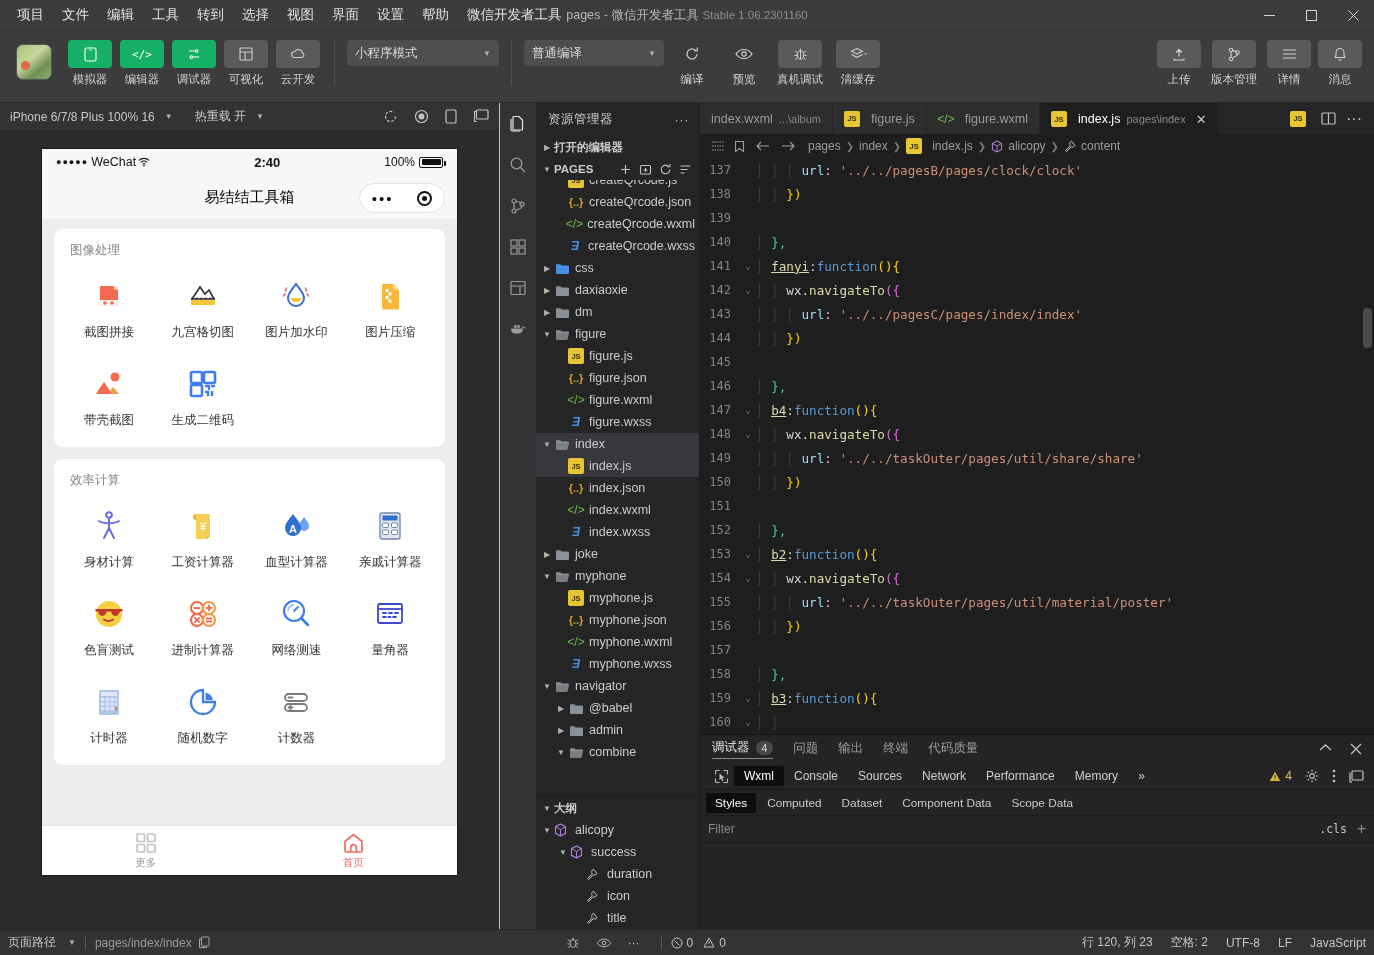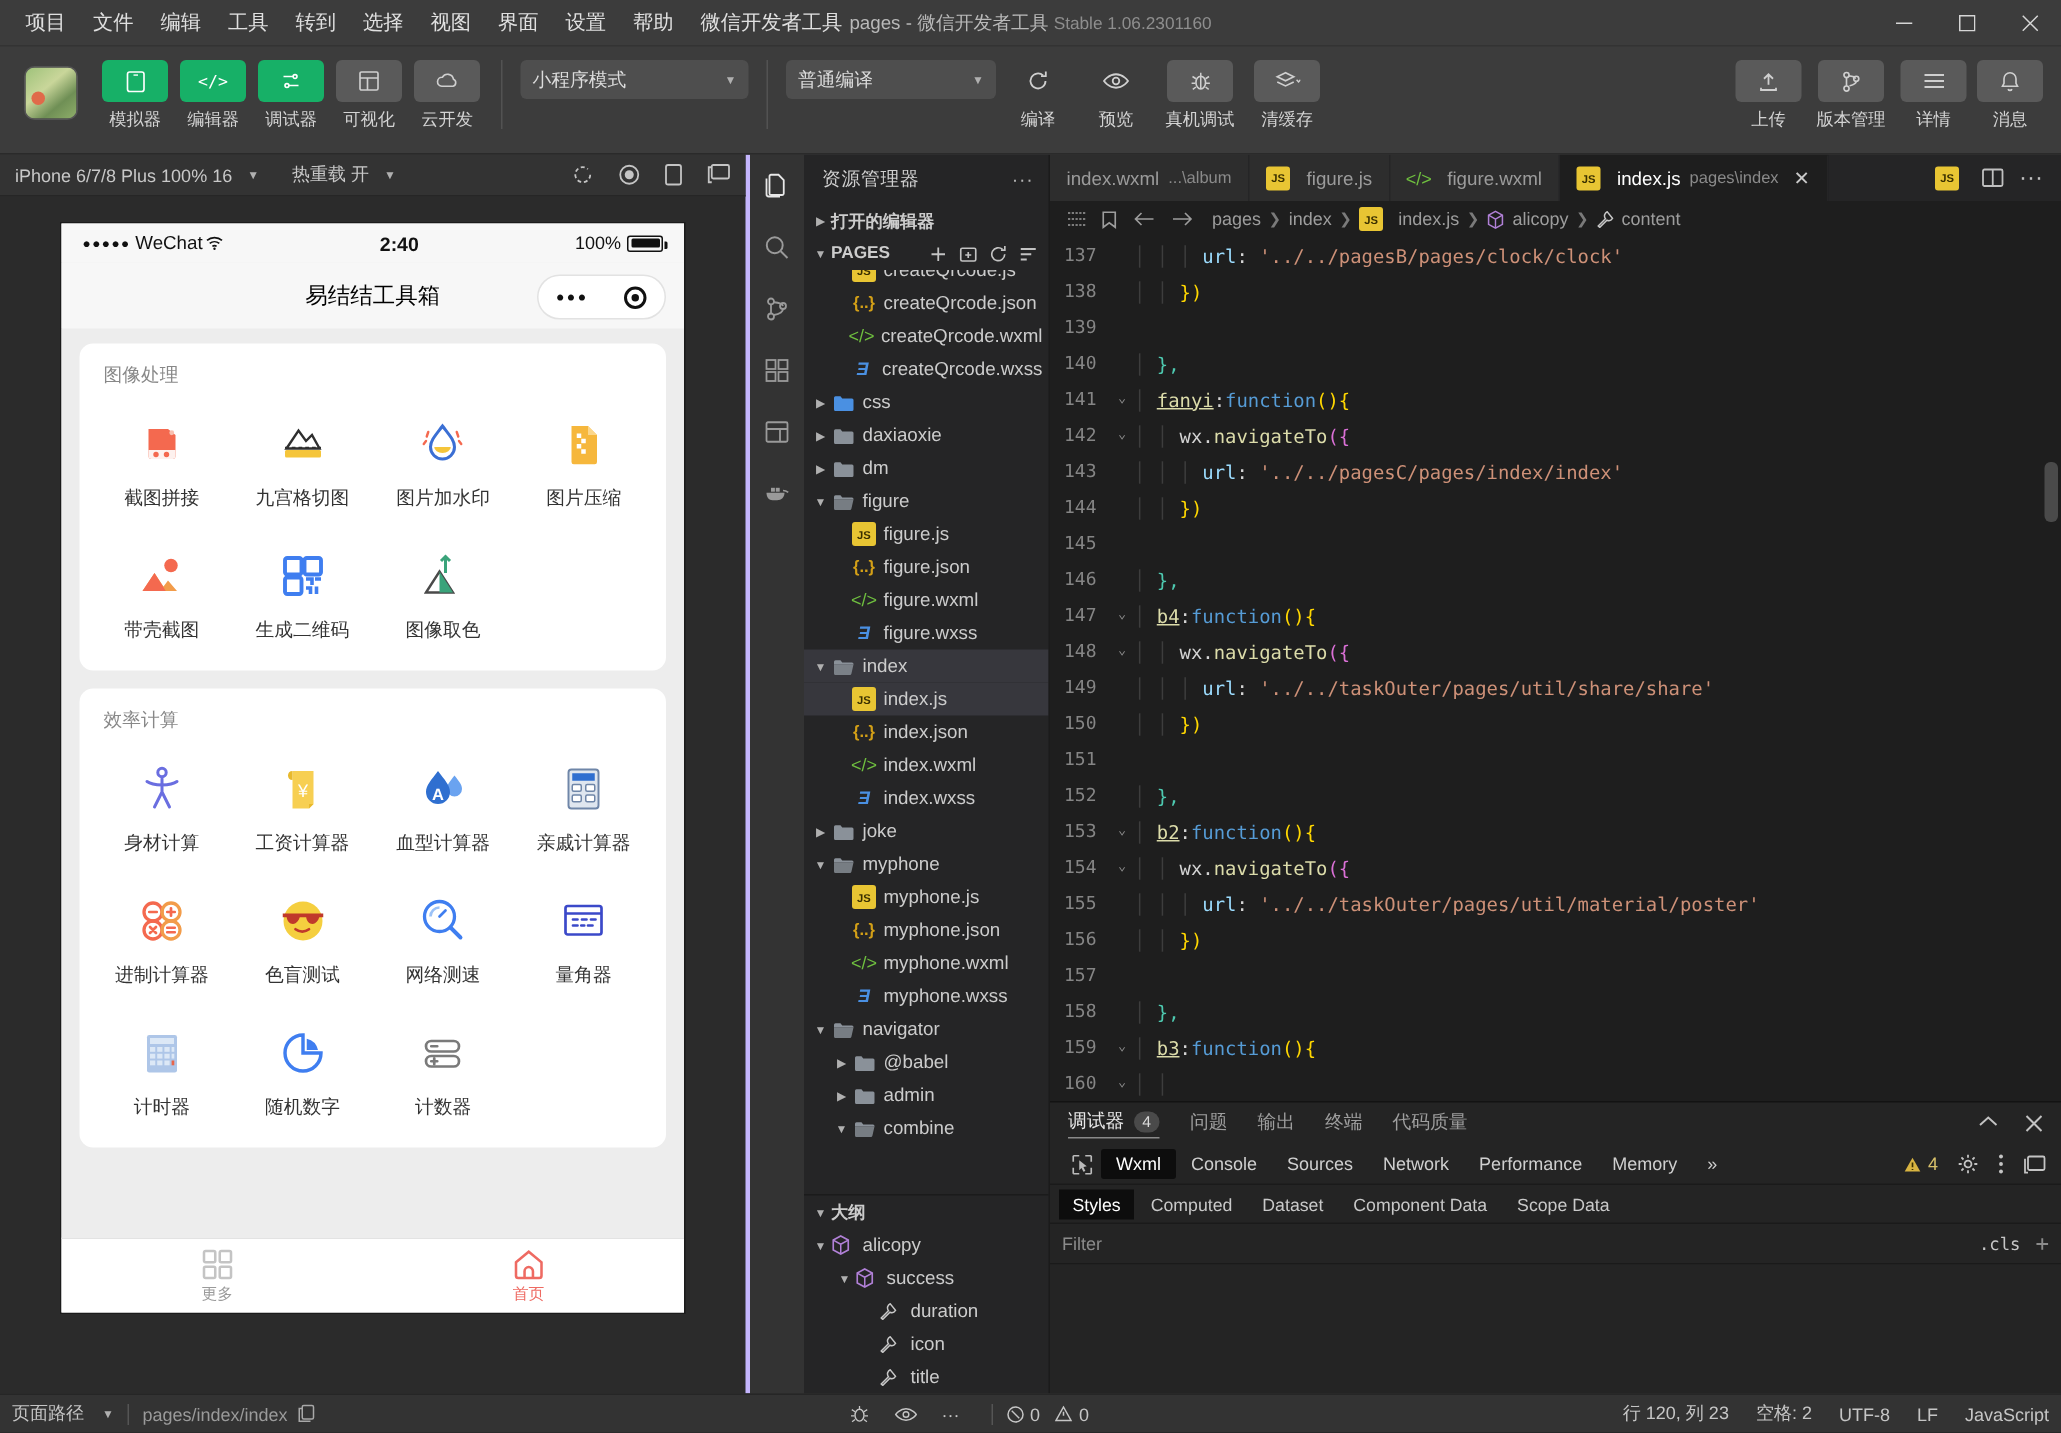--- a/index.html
+++ b/index.html
@@ -40,21 +40,21 @@
   .select .cap { flex:1; }
   .caret { font-size:8px; color:#b0b0b0; margin-left:6px;}
   .tb-right { margin-left:auto; display:flex; gap:3px; }
   svg { display:block; }
 
   
   .main { flex:1; display:flex; min-height:0; }
 
   
   .sim { width:500px; background:#2b2b2b; display:flex; flex-direction:column;
-    flex:0 0 500px; border-right:3px solid #c4b5fd; }
+    flex:0 0 500px; border-right:1px solid #c4b5fd; }
   .simbar { height:28px; display:flex; align-items:center; background:#333333;
     padding:0 10px; font-size:12px; color:#c8c8c8; gap:0; border-bottom:1px solid #262626;}
   .simbar .dd { display:flex; align-items:center; gap:4px; margin-right:22px; white-space:nowrap;}
   .simbar .icons { margin-left:auto; display:flex; gap:16px; align-items:center; color:#c4c4c4;}
   .phone-wrap { flex:1; display:flex; justify-content:center; padding-top:18px; }
   .phone { width:415px; height:726px; background:#ededed; display:flex; flex-direction:column;
     box-shadow:0 0 0 1px #1b1b1b; }
   .status { height:26px; background:#f7f7f7; display:flex; align-items:center;
     padding:0 14px; color:#111; font-size:12.5px; }
   .status .dots { letter-spacing:1px; font-size:9px; margin-right:3px;}
@@ -491,30 +491,20 @@
                   <span class="glyph">
                     <svg width="38" height="38" viewBox="0 0 38 38">
                         <rect x="7" y="7" width="11" height="11" rx="1.5" fill="none" stroke="#3f7ef0" stroke-width="2.6"></rect>
                         <rect x="20" y="7" width="11" height="11" rx="1.5" fill="none" stroke="#3f7ef0" stroke-width="2.6"></rect>
                         <rect x="7" y="20" width="11" height="11" rx="1.5" fill="none" stroke="#3f7ef0" stroke-width="2.6"></rect>
                         <path d="M21 21h4v4M27 21h4M21 27h3v4M28 26v5" stroke="#3f7ef0" stroke-width="2.4" fill="none"></path>
                       </svg>
                   </span>
                   <span class="lbl">生成二维码</span>
                 </div>
-                <div class="gi">
-                  <span class="glyph">
-                    <svg width="38" height="38" viewBox="0 0 38 38">
-                        <path d="M21 6v11M18 9l3-3 3 3" stroke="#3aa37a" stroke-width="2" fill="none"></path>
-                        <path d="M8 30l9-14 9 14z" fill="none" stroke="#4a4a4a" stroke-width="1.6"></path>
-                        <path d="M17 16l9 14h-9z" fill="#3aa37a"></path>
-                      </svg>
-                  </span>
-                  <span class="lbl">图像取色</span>
-                </div>
               </div>
             </div>
 
             <div class="card">
               <div class="card-title">效率计算</div>
               <div class="grid">
                 <div class="gi">
                   <span class="glyph">
                     <svg width="38" height="38" viewBox="0 0 38 38">
                         <circle cx="19" cy="8" r="2.8" fill="none" stroke="#6a6ee0" stroke-width="2"></circle>
@@ -553,39 +543,39 @@
                         <rect x="20.5" y="16" width="6" height="4.5" rx="1" fill="#fff" stroke="#6f86a8" stroke-width="1"></rect>
                         <rect x="11.5" y="23" width="6" height="4.5" rx="1" fill="#fff" stroke="#6f86a8" stroke-width="1"></rect>
                         <rect x="20.5" y="23" width="6" height="4.5" rx="1" fill="#fff" stroke="#6f86a8" stroke-width="1"></rect>
                       </svg>
                   </span>
                   <span class="lbl">亲戚计算器</span>
                 </div>
                 <div class="gi">
                   <span class="glyph">
                     <svg width="38" height="38" viewBox="0 0 38 38">
+                        <circle cx="19" cy="19" r="13" fill="#f5cf3f"></circle>
+                        <path d="M5.5 14h27v2.5H5.5z" fill="#c0392b"></path>
+                        <path d="M8 15c0 5 3.5 7 6 5.5 2-1.2 3-3.5 3-5.5zM21 15c0 5 3.5 7 6 5.5 2-1.2 3-3.5 3-5.5z" fill="#c0392b"></path>
+                        <path d="M14 24.5c2.8 2 6.2 2 9 0" stroke="#c0392b" stroke-width="1.8" fill="none" stroke-linecap="round"></path>
+                      </svg>
+                  </span>
+                  <span class="lbl">色盲测试</span>
+                </div>
+                <div class="gi">
+                  <span class="glyph">
+                    <svg width="38" height="38" viewBox="0 0 38 38">
                         <circle cx="13" cy="13" r="6" fill="none" stroke="#f4694f" stroke-width="2.2"></circle>
                         <circle cx="25" cy="13" r="6" fill="none" stroke="#f29c4a" stroke-width="2.2"></circle>
                         <circle cx="13" cy="25" r="6" fill="none" stroke="#f4694f" stroke-width="2.2"></circle>
                         <circle cx="25" cy="25" r="6" fill="none" stroke="#f29c4a" stroke-width="2.2"></circle>
                         <path d="M10.5 13h5M22.5 13h5M25 10.5v5M11 23l4 4M15 23l-4 4M22.5 23.5h5M22.5 26.5h5" stroke="#f4694f" stroke-width="1.8" stroke-linecap="round"></path>
                       </svg>
                   </span>
                   <span class="lbl">进制计算器</span>
-                </div>
-                <div class="gi">
-                  <span class="glyph">
-                    <svg width="38" height="38" viewBox="0 0 38 38">
-                        <circle cx="19" cy="19" r="13" fill="#f5cf3f"></circle>
-                        <path d="M5.5 14h27v2.5H5.5z" fill="#c0392b"></path>
-                        <path d="M8 15c0 5 3.5 7 6 5.5 2-1.2 3-3.5 3-5.5zM21 15c0 5 3.5 7 6 5.5 2-1.2 3-3.5 3-5.5z" fill="#c0392b"></path>
-                        <path d="M14 24.5c2.8 2 6.2 2 9 0" stroke="#c0392b" stroke-width="1.8" fill="none" stroke-linecap="round"></path>
-                      </svg>
-                  </span>
-                  <span class="lbl">色盲测试</span>
                 </div>
                 <div class="gi">
                   <span class="glyph">
                     <svg width="38" height="38" viewBox="0 0 38 38">
                         <circle cx="17" cy="16" r="10" fill="none" stroke="#3f7ef0" stroke-width="2.2"></circle>
                         <path d="M24.5 23.5L31 30" stroke="#3f7ef0" stroke-width="2.6" stroke-linecap="round"></path>
                         <path d="M17 16l4-4" stroke="#3f7ef0" stroke-width="1.8" stroke-linecap="round"></path>
                         <path d="M11 16a6 6 0 0 1 6-6" stroke="#9cc2f7" stroke-width="1.8" fill="none"></path>
                       </svg>
                   </span>

